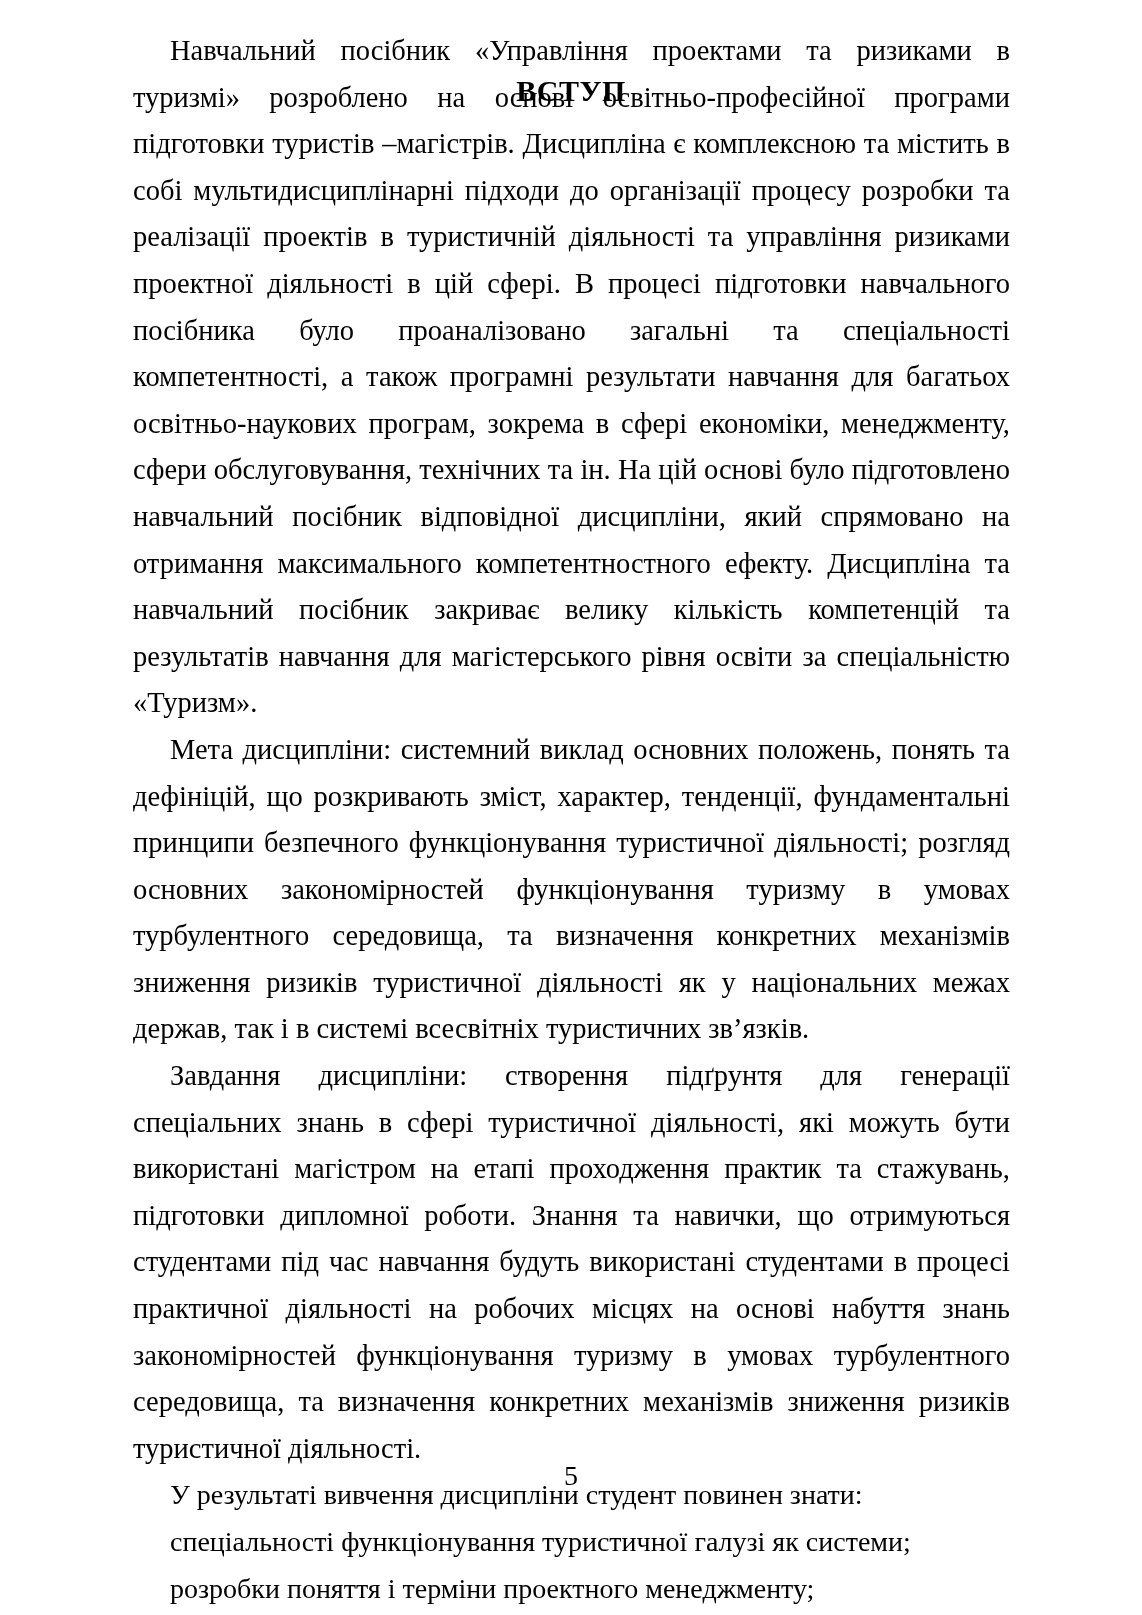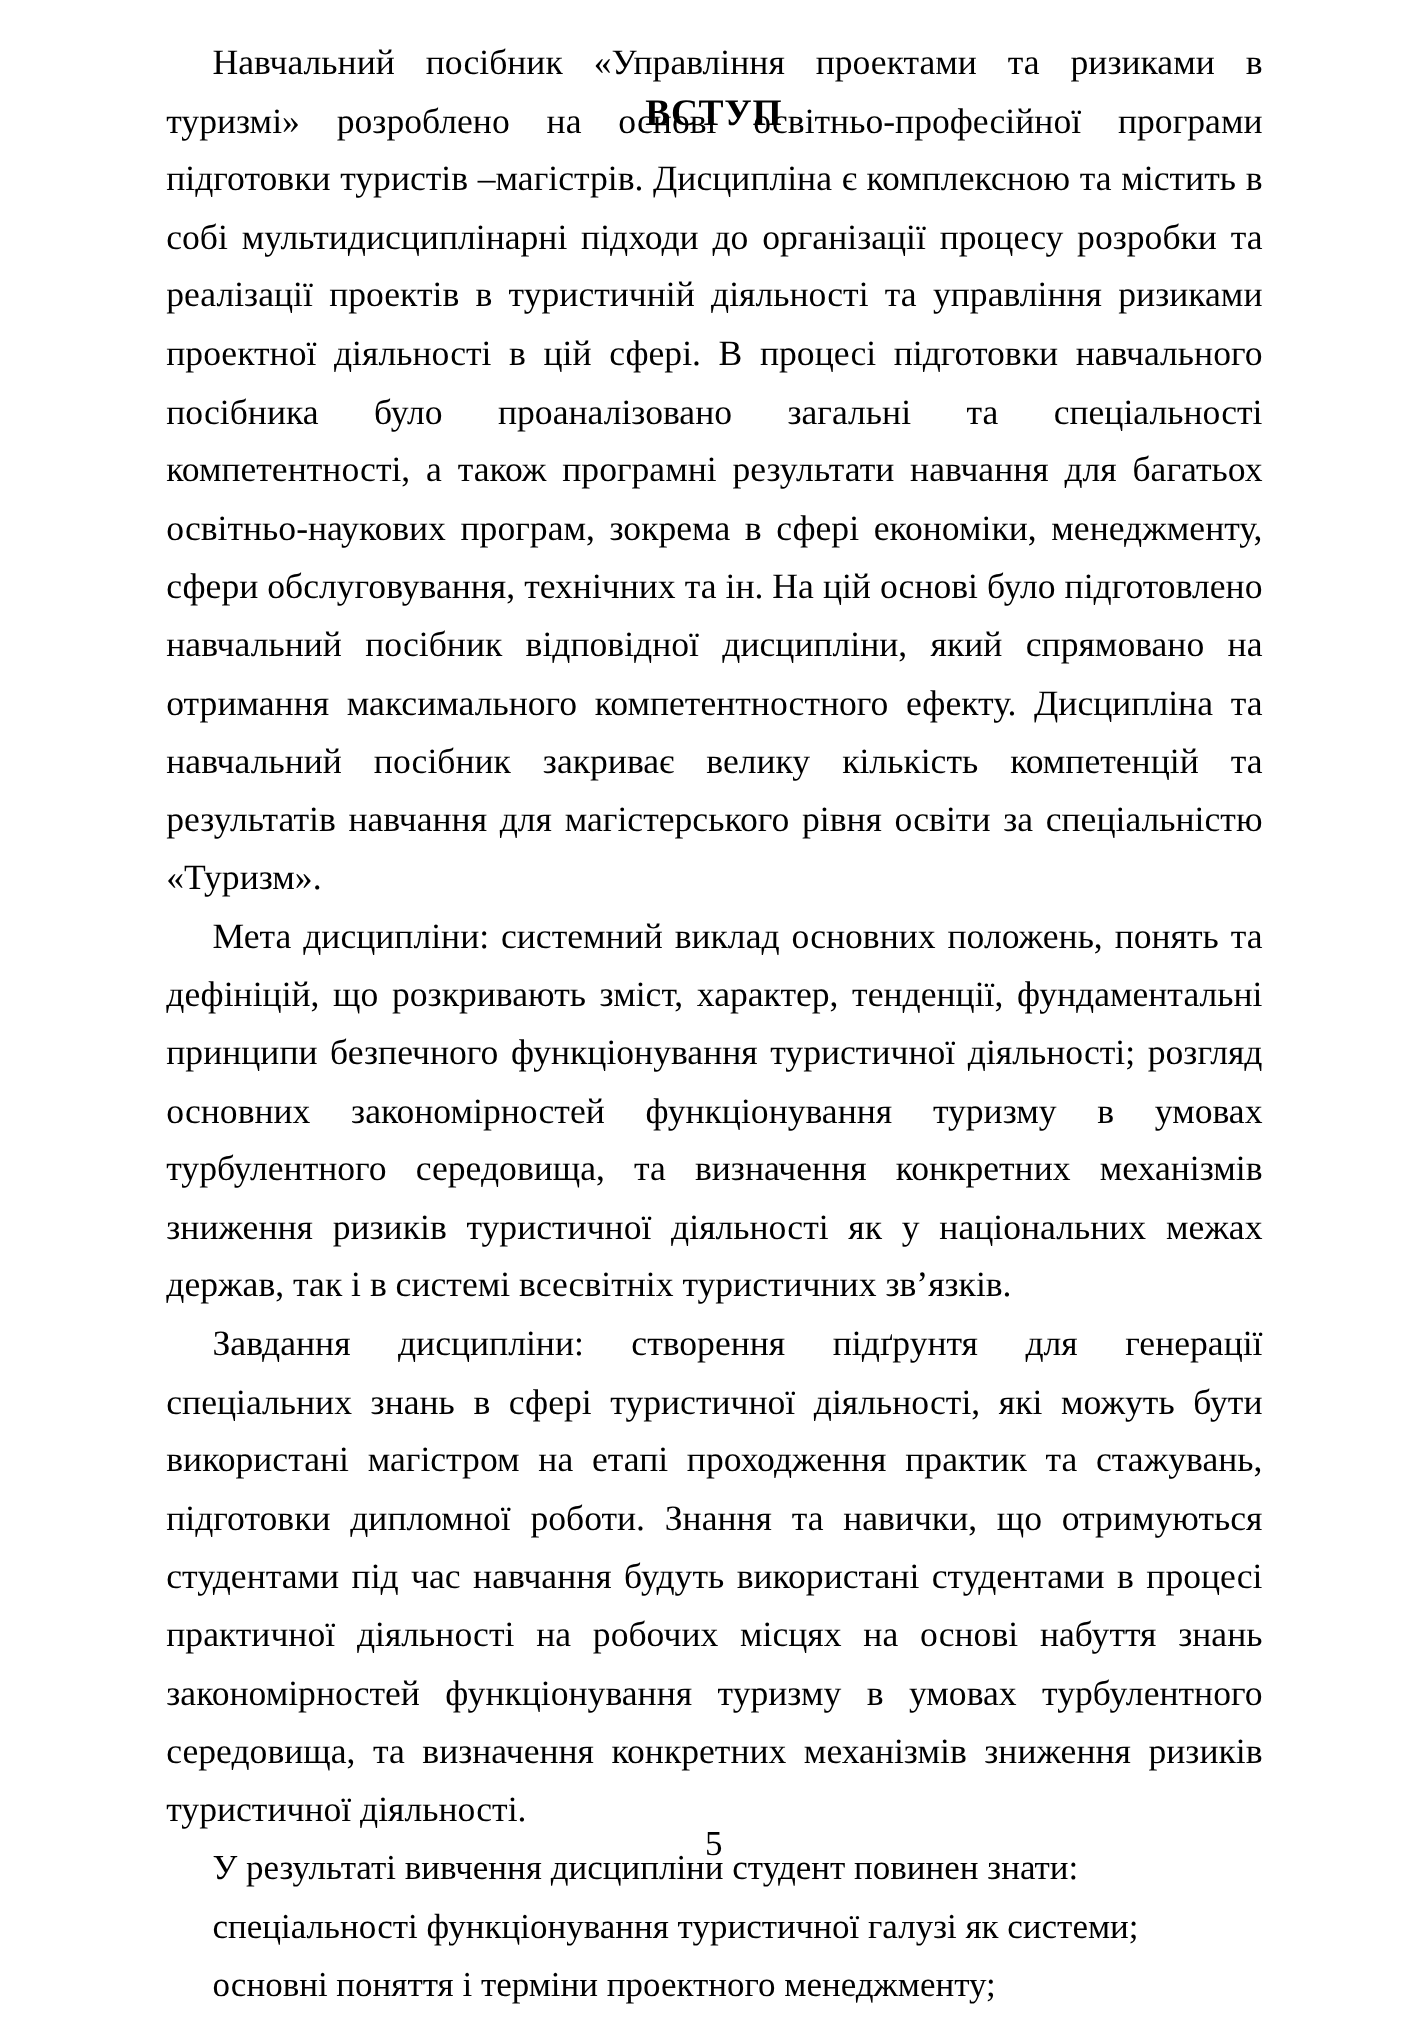--- a/index.html
+++ b/index.html
@@ -80,21 +80,21 @@
       <p class="para">Навчальний посібник «Управління проектами та ризиками в туризмі» розроблено на основі освітньо-професійної програми підготовки туристів –магістрів. Дисципліна є комплексною та містить в собі мультидисциплінарні підходи до організації процесу розробки та реалізації проектів в туристичній діяльності та управління ризиками проектної діяльності в цій сфері. В процесі підготовки навчального посібника було проаналізовано загальні та спеціальності компетентності, а також програмні результати навчання для багатьох освітньо-наукових програм, зокрема в сфері економіки, менеджменту, сфери обслуговування, технічних та ін. На цій основі було підготовлено навчальний посібник відповідної дисципліни, який спрямовано на отримання максимального компетентностного ефекту. Дисципліна та навчальний посібник закриває велику кількість компетенцій та результатів навчання для магістерського рівня освіти за спеціальністю «Туризм».</p>
 
       <p class="para">Мета дисципліни: системний виклад основних положень, понять та дефініцій, що розкривають зміст, характер, тенденції, фундаментальні принципи безпечного функціонування туристичної діяльності; розгляд основних закономірностей функціонування туризму в умовах турбулентного середовища, та визначення конкретних механізмів зниження ризиків туристичної діяльності як у національних межах держав, так і в системі всесвітніх туристичних зв’язків.</p>
 
       <p class="para">Завдання дисципліни: створення підґрунтя для генерації спеціальних знань в сфері туристичної діяльності, які можуть бути використані магістром на етапі проходження практик та стажувань, підготовки дипломної роботи. Знання та навички, що отримуються студентами під час навчання будуть використані студентами в процесі практичної діяльності на робочих місцях на основі набуття знань закономірностей функціонування туризму в умовах турбулентного середовища, та визначення конкретних механізмів зниження ризиків туристичної діяльності.</p>
 
       <p class="list-line">У результаті вивчення дисципліни студент повинен знати:</p>
 
       <p class="list-line">спеціальності функціонування туристичної галузі як системи;</p>
 
-      <p class="list-line">основні поняття і терміни проектного менеджменту;</p>
+      <p class="list-line">розробки поняття і терміни проектного менеджменту;</p>
 
       <p class="list-line">основні види проектів та підходи до їх розробки;</p>
 
     </div>
   </div>
 
   <div class="folio">5</div>
 
 </div>
 

